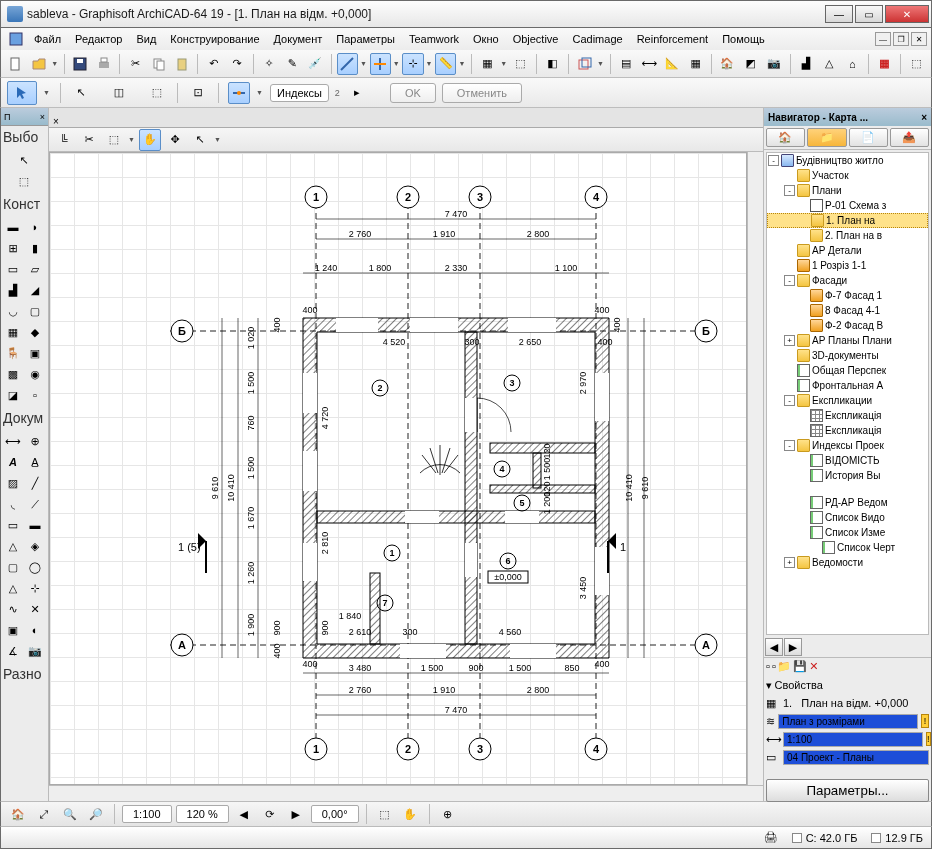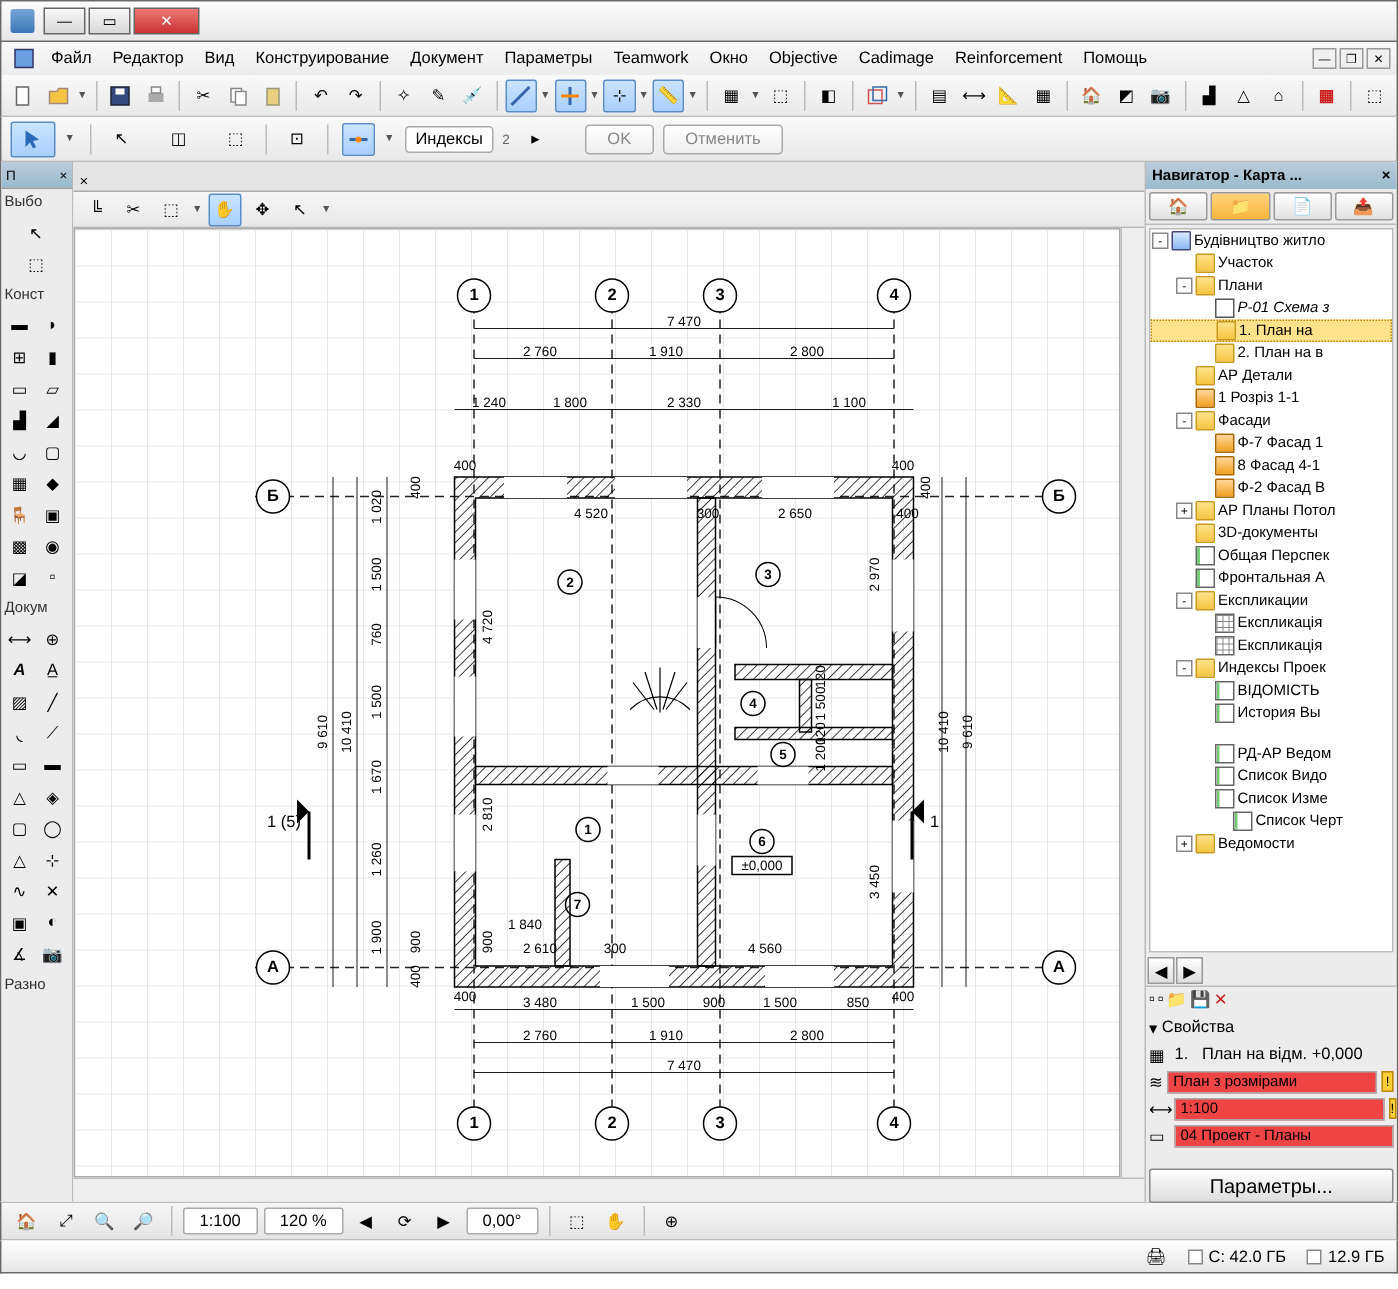--- a/index.html
+++ b/index.html
@@ -33,21 +33,21 @@
 .obtn{border:1px solid #aaa;padding:3px 14px;border-radius:3px;background:linear-gradient(#fff,#eee);cursor:pointer;color:#888;}
 
 
 .work { display:flex; height: 693px; border-left:1px solid #6a6a6a;border-right:1px solid #6a6a6a;}
 .leftdock{width:48px;background:#ececec;border-right:1px solid #bbb;display:flex;flex-direction:column;}
 .leftdock .hdr{height:18px;background:linear-gradient(#bcd,#9bc);border-bottom:1px solid #999;display:flex;align-items:center;padding:0 3px;font-size:9px;}
 .leftdock .hdr .x{margin-left:auto;cursor:pointer;}
 .toolgrid{display:grid;grid-template-columns:1fr 1fr;gap:1px;padding:2px;}
 .toolgrid .tl{width:20px;height:20px;border:1px solid transparent;display:flex;align-items:center;justify-content:center;cursor:pointer;border-radius:2px;}
 .toolgrid .tl.full{grid-column:1/3;width:42px;}
-.lsection{font-size:10px;padding:3px 2px;color:#333;}
+.lsection{font-size:14px;padding:3px 2px;color:#333;}
 
 .center{flex:1;display:flex;flex-direction:column;background:#ececec;}
 .tabstrip{height:20px;background:#e4e4e4;display:flex;align-items:flex-end;padding:0 4px;border-bottom:1px solid #aaa;}
 .tabstrip .x{cursor:pointer;margin-right:6px;font-size:10px;}
 .quickbar{height:24px;background:linear-gradient(#f6f6f6,#e8e8e8);border-bottom:1px solid #bbb;display:flex;align-items:center;padding:0 4px;gap:3px;}
 .canvas{flex:1;background:#fff;position:relative;overflow:hidden;border:1px solid #aaa;margin:0;}
 .grid{position:absolute;inset:0;background-image:linear-gradient(#e6e6e6 1px,transparent 1px),linear-gradient(90deg,#e6e6e6 1px,transparent 1px);background-size:24px 24px;}
 .plan{position:absolute;left:60px;top:20px;width:620px;height:600px;}
 .gridline{stroke:#222;stroke-width:1;stroke-dasharray:6 4;}
 .wall{fill:url(#hatch);stroke:#000;stroke-width:1;}
@@ -73,37 +73,38 @@
 .ic-folder{background:linear-gradient(#ffe28a,#f4c542);border:1px solid #c99a1e;border-radius:1px;}
 .ic-proj{background:linear-gradient(#d7e9ff,#8ab8f0);border:1px solid #447;border-radius:1px;}
 .ic-plan{background:#fff;border:1px solid #555;}
 .ic-sec{background:linear-gradient(#ffd699,#f0a020);border:1px solid #a60;border-radius:1px;}
 .ic-doc{background:#fff;border:1px solid #666;box-shadow:inset 2px 0 #7c7;}
 .ic-grid{background:#fff;border:1px solid #666;background-image:linear-gradient(#888 1px,transparent 1px),linear-gradient(90deg,#888 1px,transparent 1px);background-size:4px 4px;}
 .tree-toolbar{height:20px;display:flex;padding:1px;gap:1px;}
 .tree-toolbar .tb{width:18px;height:18px;border:1px solid #999;background:linear-gradient(#fff,#ddd);cursor:pointer;display:flex;align-items:center;justify-content:center;}
 .propbox{background:#ececec;border-top:1px solid #bbb;padding:2px;}
 .propbox .row{display:flex;align-items:center;height:18px;gap:3px;}
-.propbox input{flex:1;border:1px solid #aaa;padding:1px 3px;font-size:10px;background:#ef4444;}
+.propbox input{flex:1;border:1px solid #aaa;padding:1px 3px;font-size:10px;background:#1d4ed8;}
 .propbox .warn{width:14px;height:14px;background:#ffcf3a;border:1px solid #b8860b;display:flex;align-items:center;justify-content:center;font-size:9px;}
 .propbox button{width:100%;padding:3px;border:1px solid #888;background:linear-gradient(#fff,#ddd);cursor:pointer;border-radius:2px;}
 
 
 .botbar{height:26px;background:linear-gradient(#f6f6f6,#e4e4e4);border:1px solid #bbb;border-left:1px solid #6a6a6a;border-right:1px solid #6a6a6a;display:flex;align-items:center;padding:0 6px;gap:4px;}
 .botbar .field{border:1px solid #aaa;padding:2px 10px;background:#fff;border-radius:2px;}
 .status{height:22px;background:linear-gradient(#fff,#e6e6e6);border:1px solid #6a6a6a;border-top:none;display:flex;align-items:center;padding:0 8px;gap:14px;}
 .status .sitem{display:flex;align-items:center;gap:4px;}
 .status .spacer{flex:1;}
 .sq{width:10px;height:10px;border:1px solid #888;background:#fff;}
 </style>
 </head>
 <body>
 
 <div class="titlebar">
   <div class="titlebar-icon"></div>
+  <div class="titlebar-text">sableva - Graphisoft ArchiCAD-64 19 - [1. План на відм. +0,000]</div>
   <div class="win-btns">
     <div class="win-btn">—</div>
     <div class="win-btn">▭</div>
     <div class="win-btn win-close">✕</div>
   </div>
 </div>
 
 <div class="menubar">
   <span class="tbtn">
       <svg viewBox="0 0 16 16">
@@ -517,21 +518,21 @@
         <div class="node" style="padding-left: 17px;">
           <span class="noexp"></span>
           <span class="ticon ic-folder"></span>
           <span>Участок</span>
         </div>
         <div class="node" style="padding-left: 17px;">
           <span class="exp">-</span>
           <span class="ticon ic-folder"></span>
           <span>Плани</span>
         </div>
-        <div class="node" style="padding-left: 30px; font-style: italic;">
+        <div class="node" style="padding-left: 30px;">
           <span class="noexp"></span>
           <span class="ticon ic-plan"></span>
           <span>Р-01 Схема з</span>
         </div>
         <div class="node sel" style="padding-left: 30px;">
           <span class="noexp"></span>
           <span class="ticon ic-folder"></span>
           <span>1. План на</span>
         </div>
         <div class="node" style="padding-left: 30px;">
@@ -565,21 +566,21 @@
           <span>8 Фасад 4-1</span>
         </div>
         <div class="node" style="padding-left: 30px;">
           <span class="noexp"></span>
           <span class="ticon ic-sec"></span>
           <span>Ф-2 Фасад В</span>
         </div>
         <div class="node" style="padding-left: 17px;">
           <span class="exp">+</span>
           <span class="ticon ic-folder"></span>
-          <span>АР Планы Потол</span>
+          <span>АР Планы Плани</span>
         </div>
         <div class="node" style="padding-left: 17px;">
           <span class="noexp"></span>
           <span class="ticon ic-folder"></span>
           <span>3D-документы</span>
         </div>
         <div class="node" style="padding-left: 17px;">
           <span class="noexp"></span>
           <span class="ticon ic-doc"></span>
           <span>Общая Перспек</span>

